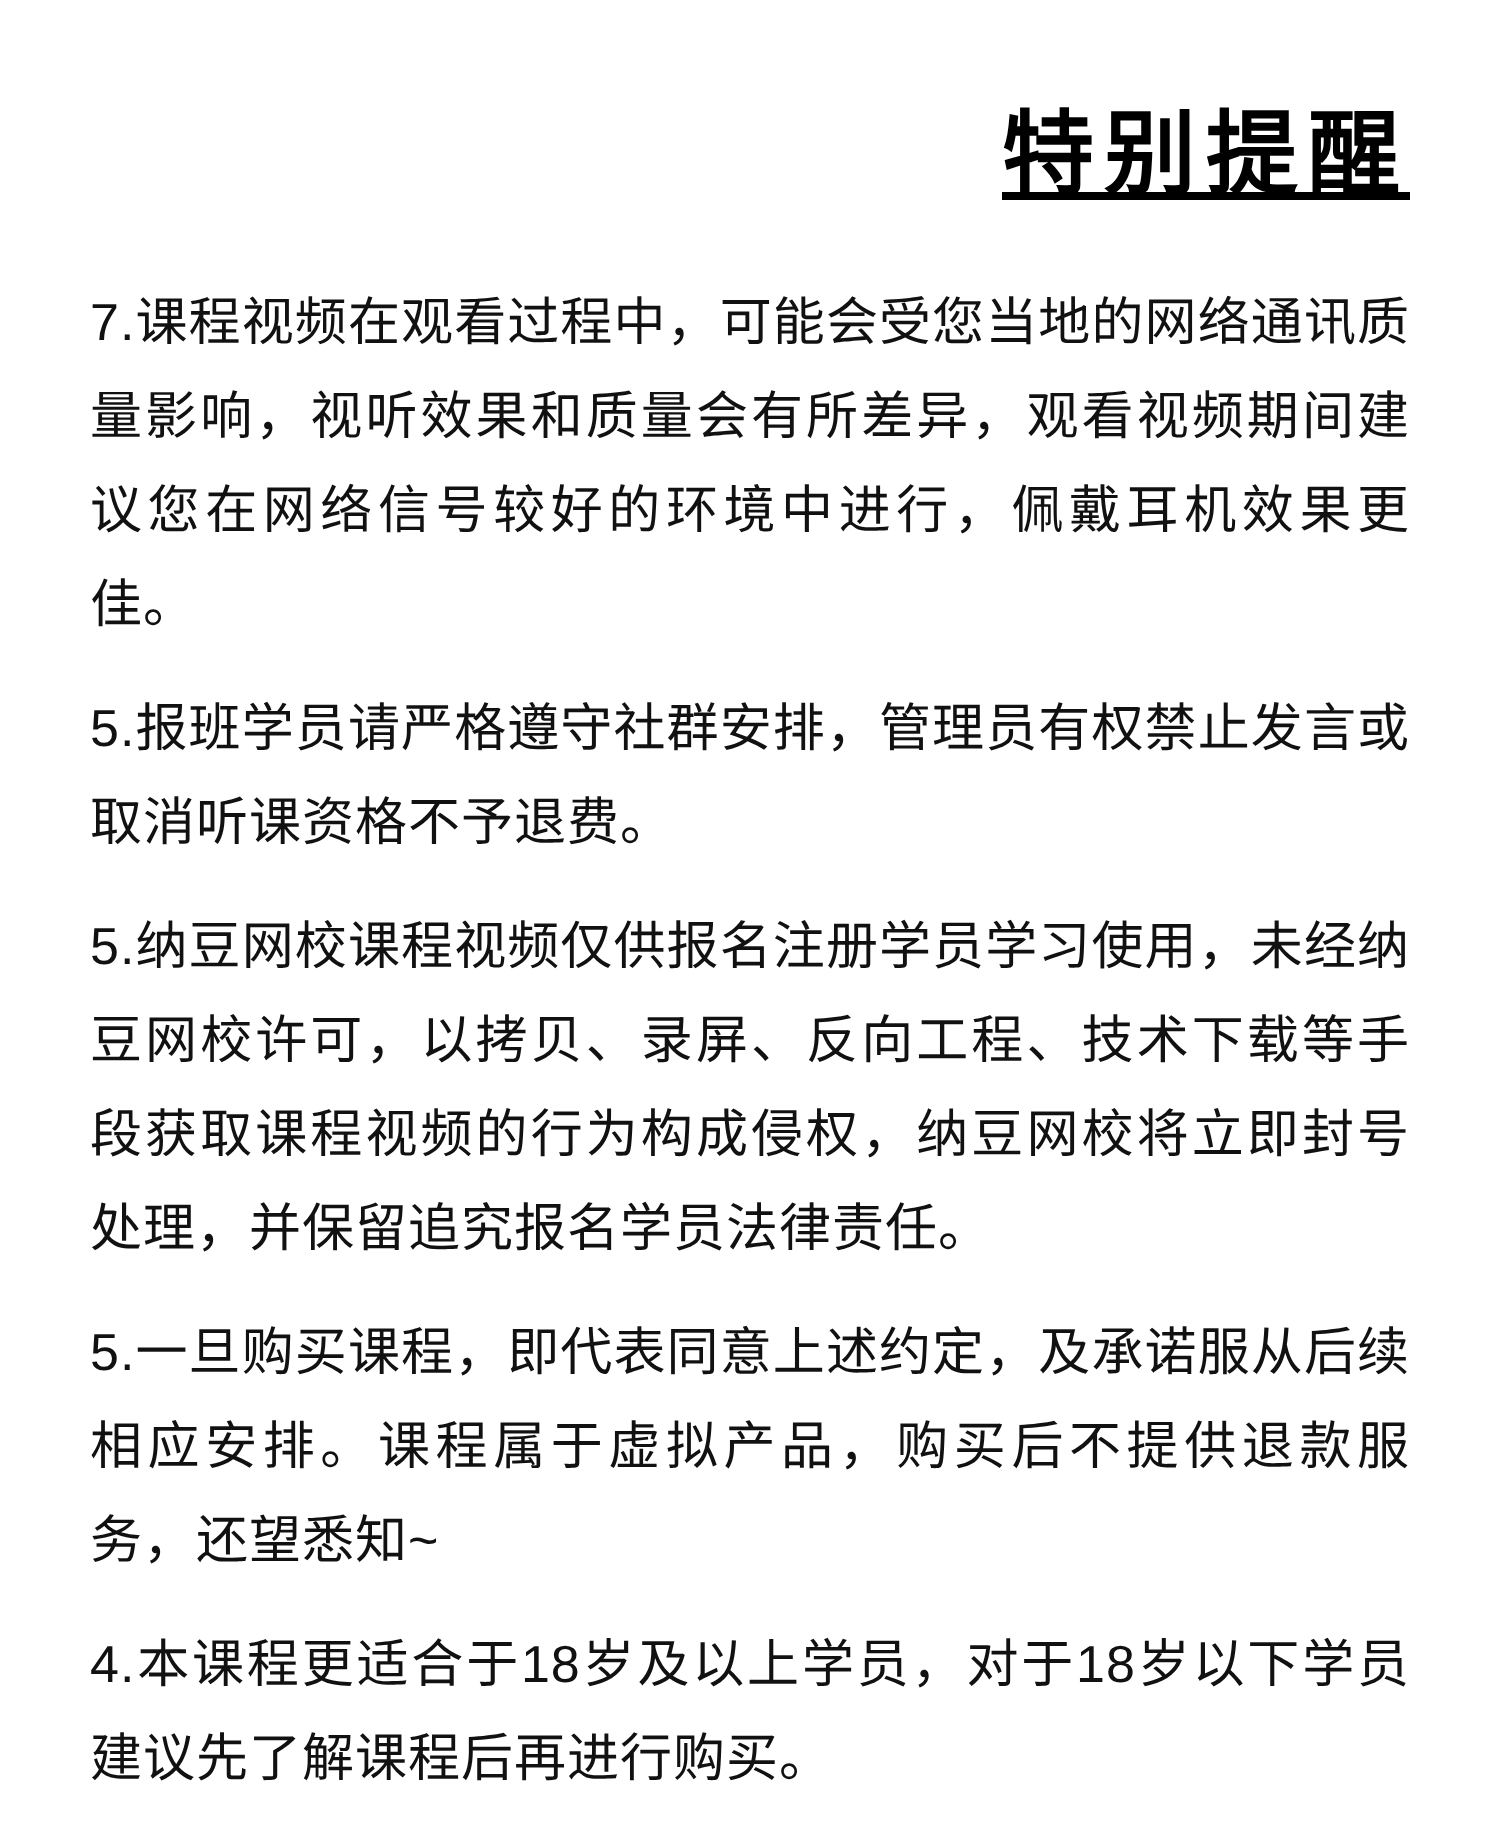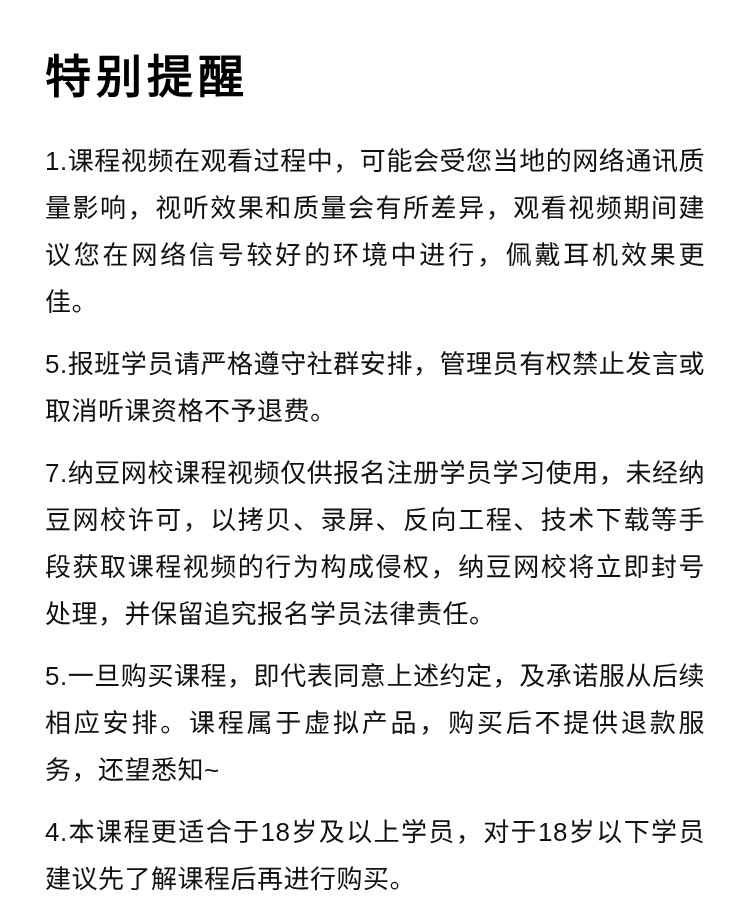--- a/index.html
+++ b/index.html
@@ -16,47 +16,48 @@
     overflow: hidden;
   }
   .page {
     width: 750px;
     height: 921px;
     background: #ffffff;
     padding: 0 45px;
   }
   .title {
     margin: 52px 0 36px 0;
-    text-align: left;
+    text-align: right;
     font-size: 46px;
     line-height: 50px;
     font-weight: 900;
     letter-spacing: 5px;
     color: #000000;
+    text-decoration: underline;
   }
   .para {
     margin: 0 0 15px 0;
     font-size: 26px;
     line-height: 47px;
     font-weight: 400;
     text-align: justify;
     text-justify: inter-ideograph;
     letter-spacing: 0.5px;
     color: #111111;
     word-break: break-all;
   }
 </style>
 </head>
 <body>
 
 <div class="page">
   <h1 class="title">特别提醒</h1>
 
-  <p class="para">1.课程视频在观看过程中，可能会受您当地的网络通讯质量影响，视听效果和质量会有所差异，观看视频期间建议您在网络信号较好的环境中进行，佩戴耳机效果更佳。</p>
+  <p class="para">7.课程视频在观看过程中，可能会受您当地的网络通讯质量影响，视听效果和质量会有所差异，观看视频期间建议您在网络信号较好的环境中进行，佩戴耳机效果更佳。</p>
 
   <p class="para">5.报班学员请严格遵守社群安排，管理员有权禁止发言或取消听课资格不予退费。</p>
 
-  <p class="para">7.纳豆网校课程视频仅供报名注册学员学习使用，未经纳豆网校许可，以拷贝、录屏、反向工程、技术下载等手段获取课程视频的行为构成侵权，纳豆网校将立即封号处理，并保留追究报名学员法律责任。</p>
+  <p class="para">5.纳豆网校课程视频仅供报名注册学员学习使用，未经纳豆网校许可，以拷贝、录屏、反向工程、技术下载等手段获取课程视频的行为构成侵权，纳豆网校将立即封号处理，并保留追究报名学员法律责任。</p>
 
   <p class="para">5.一旦购买课程，即代表同意上述约定，及承诺服从后续相应安排。课程属于虚拟产品，购买后不提供退款服务，还望悉知~</p>
 
   <p class="para">4.本课程更适合于18岁及以上学员，对于18岁以下学员建议先了解课程后再进行购买。</p>
 </div>
 
 </body></html>

